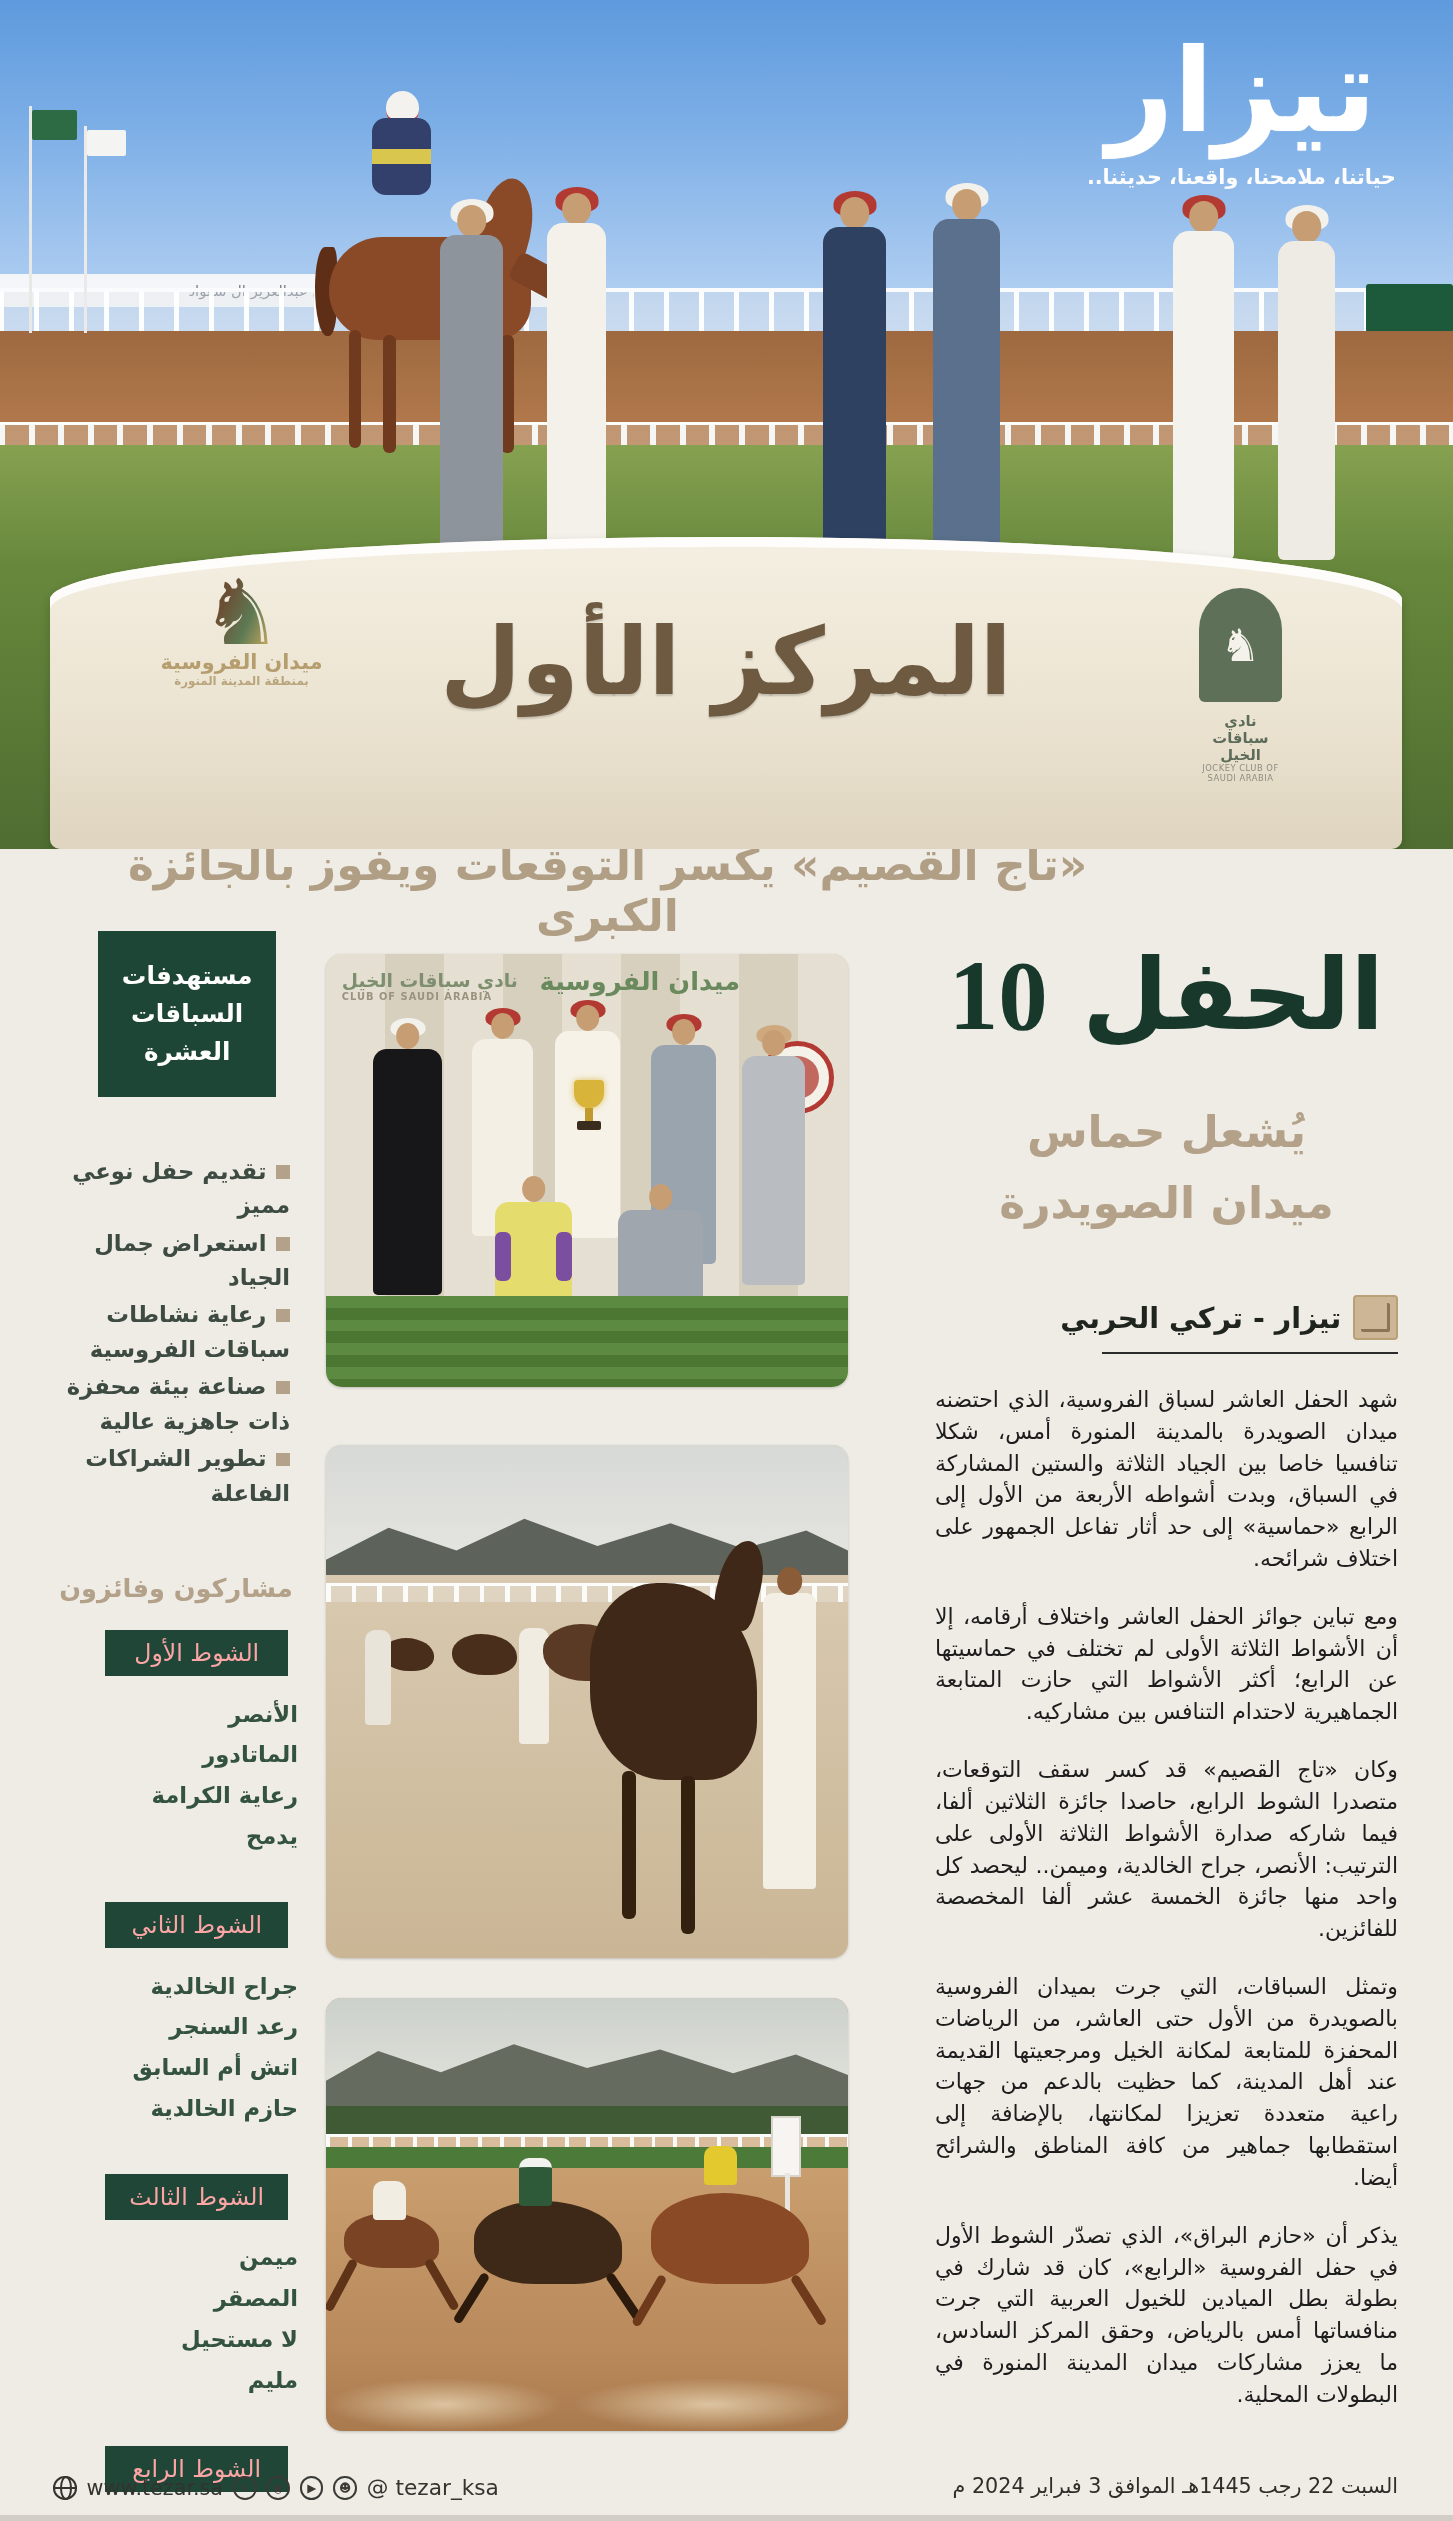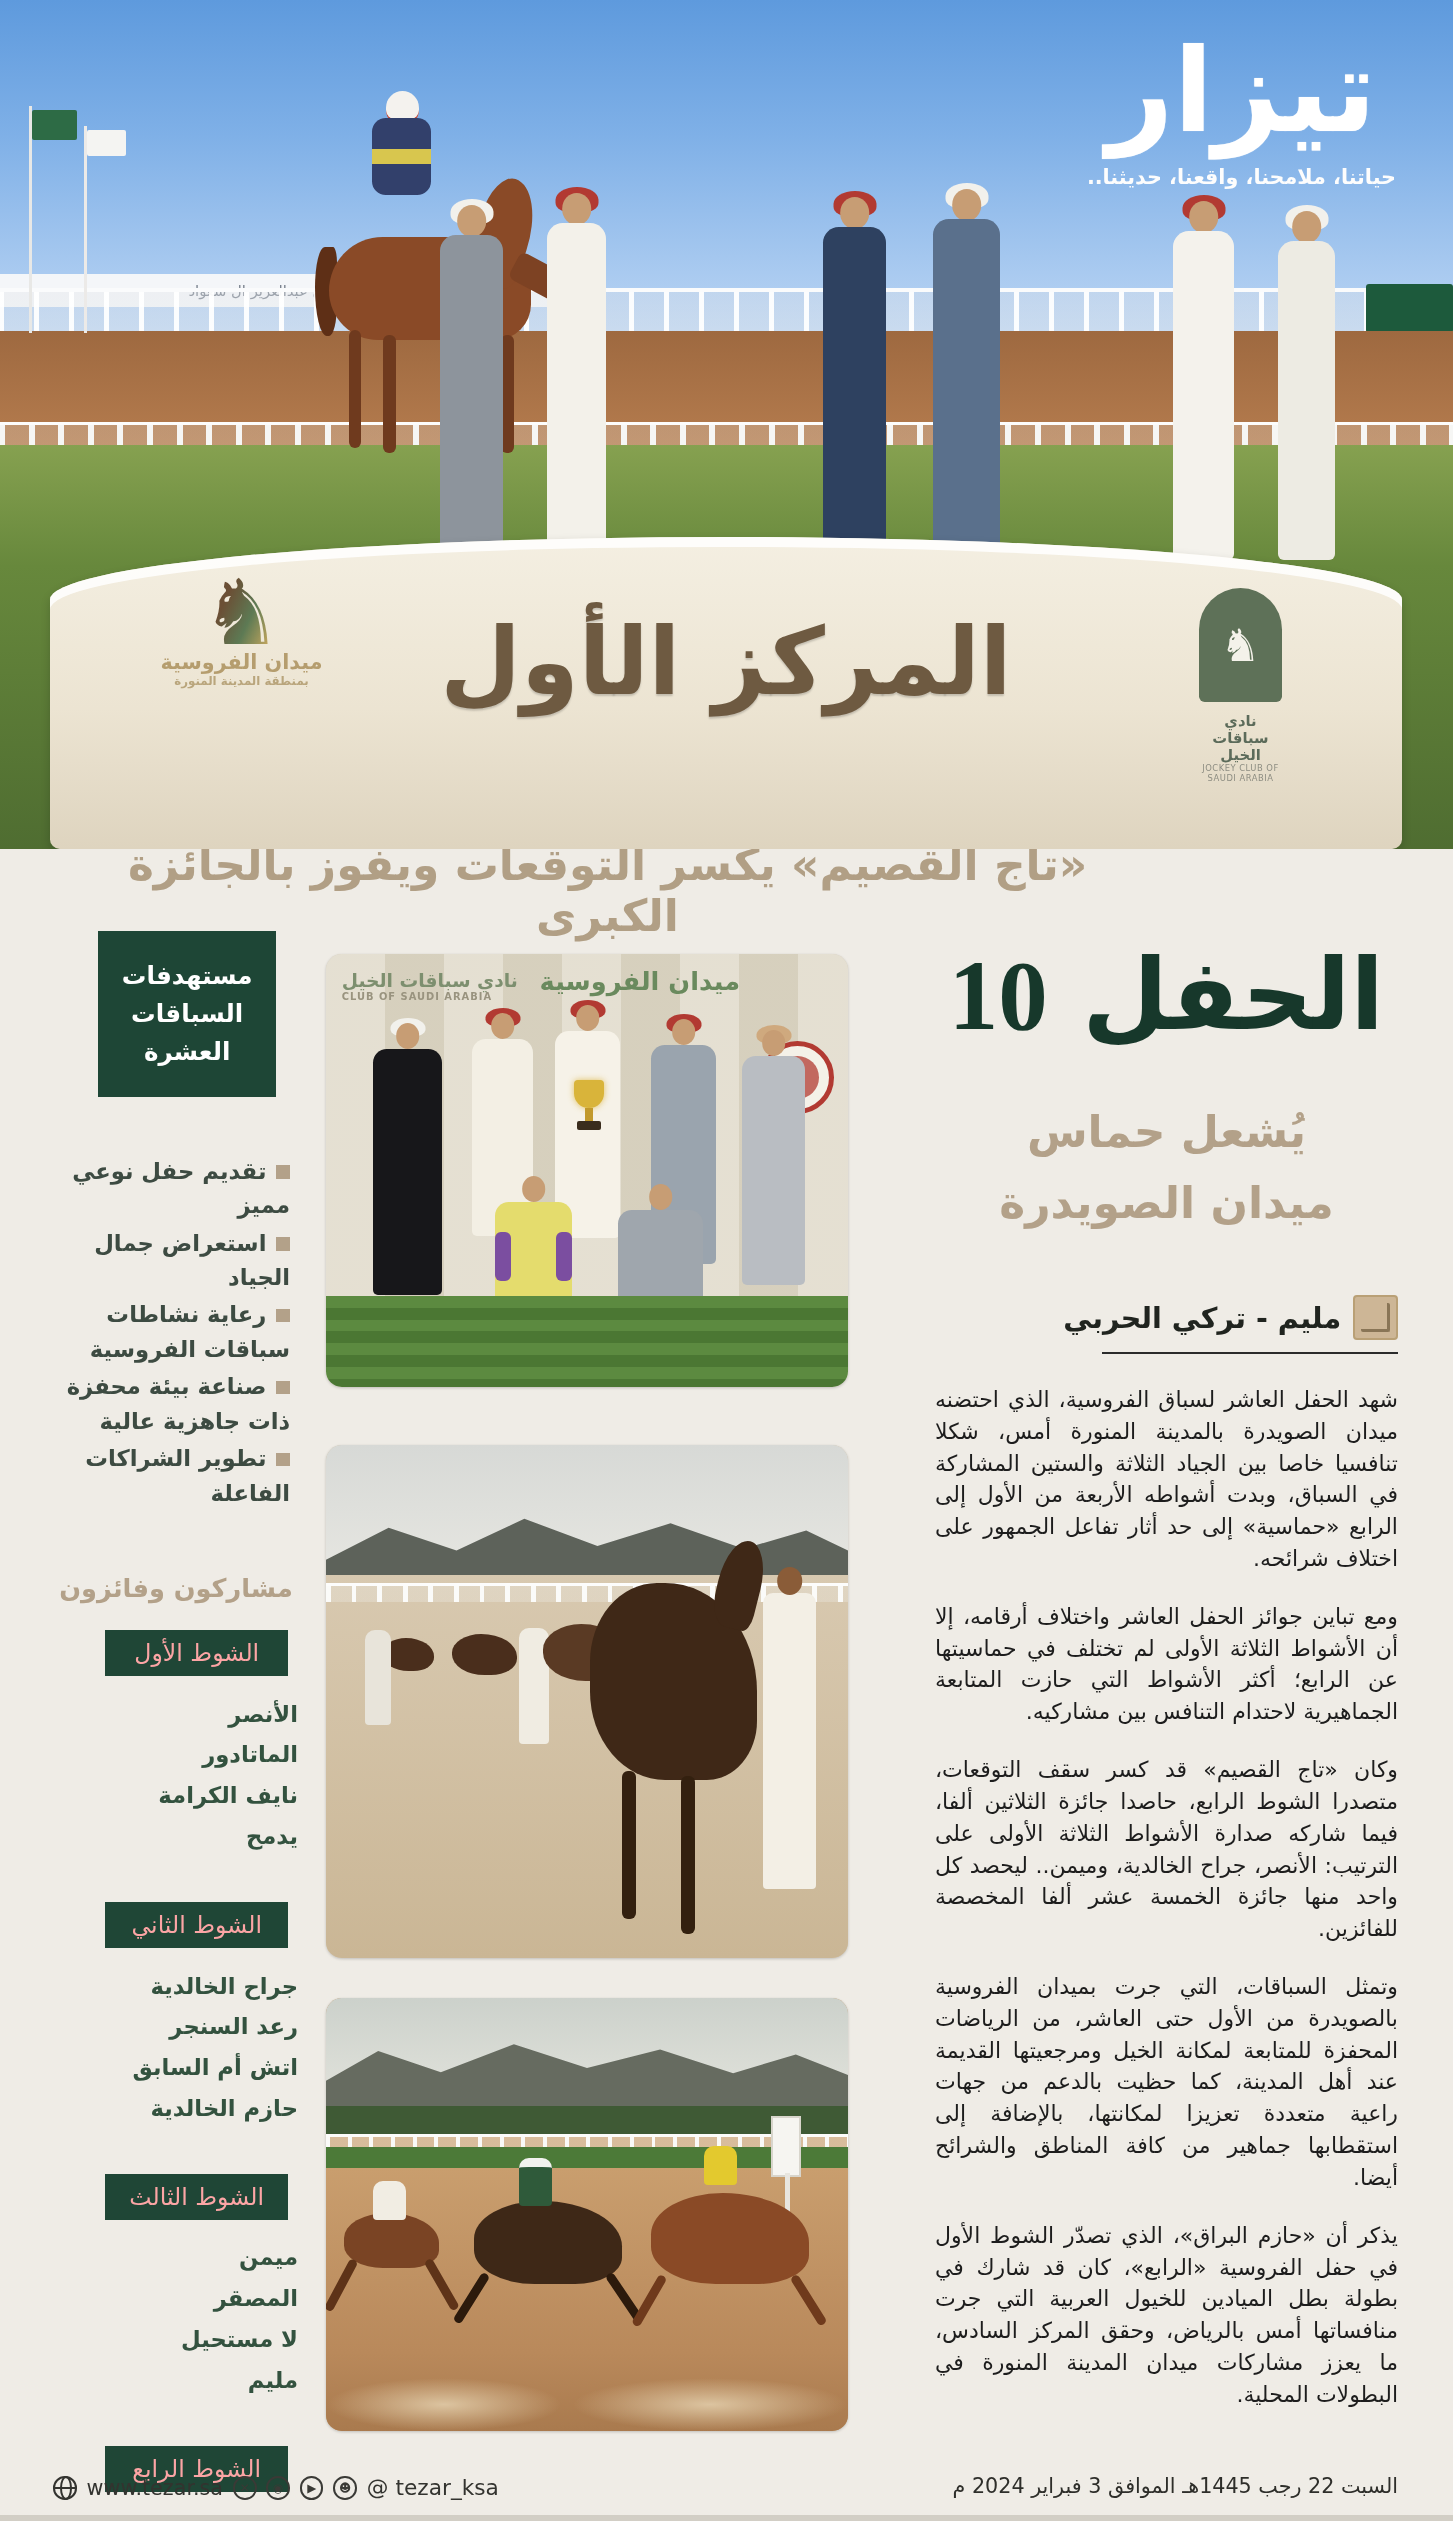--- a/index.html
+++ b/index.html
@@ -249,21 +249,21 @@
       <div class="target-item"><span class="bullet-sq"></span><span>صناعة بيئة محفزة ذات جاهزية عالية</span></div>
       <div class="target-item"><span class="bullet-sq"></span><span>تطوير الشراكات الفاعلة</span></div>
     </div>
 
     <div class="participants-title">مشاركون وفائزون</div>
 
     <div class="heat-box">الشوط الأول</div>
     <div class="heat-names">
       <div>الأنصر</div>
       <div>الماتادور</div>
-      <div>نايف الكرامة</div>
+      <div>رعاية الكرامة</div>
       <div>يدمح</div>
     </div>
 
     <div class="heat-box heat-gap">الشوط الثاني</div>
     <div class="heat-names">
       <div>جراح الخالدية</div>
       <div>رعد السنجر</div>
       <div>اتش أم السابق</div>
       <div>حازم الخالدية</div>
     </div>
@@ -379,21 +379,21 @@
   <div class="article">
     <div class="art-title">
       <span>الحفل</span> <span class="num">10</span>
     </div>
     <div class="art-sub">
       <div>يُشعل حماس</div>
       <div>ميدان الصويدرة</div>
     </div>
     <div class="byline">
       <span class="stamp-icon"></span>
-      <span class="byline-text">مليم - تركي الحربي</span>
+      <span class="byline-text">تيزار - تركي الحربي</span>
     </div>
     <div class="paras">
       <p>شهد الحفل العاشر لسباق الفروسية، الذي احتضنه ميدان الصويدرة بالمدينة المنورة أمس، شكلا تنافسيا خاصا بين الجياد الثلاثة والستين المشاركة في السباق، وبدت أشواطه الأربعة من الأول إلى الرابع «حماسية» إلى حد أثار تفاعل الجمهور على اختلاف شرائحه.</p>
       <p>ومع تباين جوائز الحفل العاشر واختلاف أرقامه، إلا أن الأشواط الثلاثة الأولى لم تختلف في حماسيتها عن الرابع؛ أكثر الأشواط التي حازت المتابعة الجماهيرية لاحتدام التنافس بين مشاركيه.</p>
       <p>وكان «تاج القصيم» قد كسر سقف التوقعات، متصدرا الشوط الرابع، حاصدا جائزة الثلاثين ألفا، فيما شاركه صدارة الأشواط الثلاثة الأولى على الترتيب: الأنصر، جراح الخالدية، وميمن.. ليحصد كل واحد منها جائزة الخمسة عشر ألفا المخصصة للفائزين.</p>
       <p>وتمثل السباقات، التي جرت بميدان الفروسية بالصويدرة من الأول حتى العاشر، من الرياضات المحفزة للمتابعة لمكانة الخيل ومرجعيتها القديمة عند أهل المدينة، كما حظيت بالدعم من جهات راعية متعددة تعزيزا لمكانتها، بالإضافة إلى استقطابها جماهير من كافة المناطق والشرائح أيضا.</p>
       <p>يذكر أن «حازم البراق»، الذي تصدّر الشوط الأول في حفل الفروسية «الرابع»، كان قد شارك في بطولة بطل الميادين للخيول العربية التي جرت منافساتها أمس بالرياض، وحقق المركز السادس، ما يعزز مشاركات ميدان المدينة المنورة في البطولات المحلية.</p>
     </div>
   </div>
 

